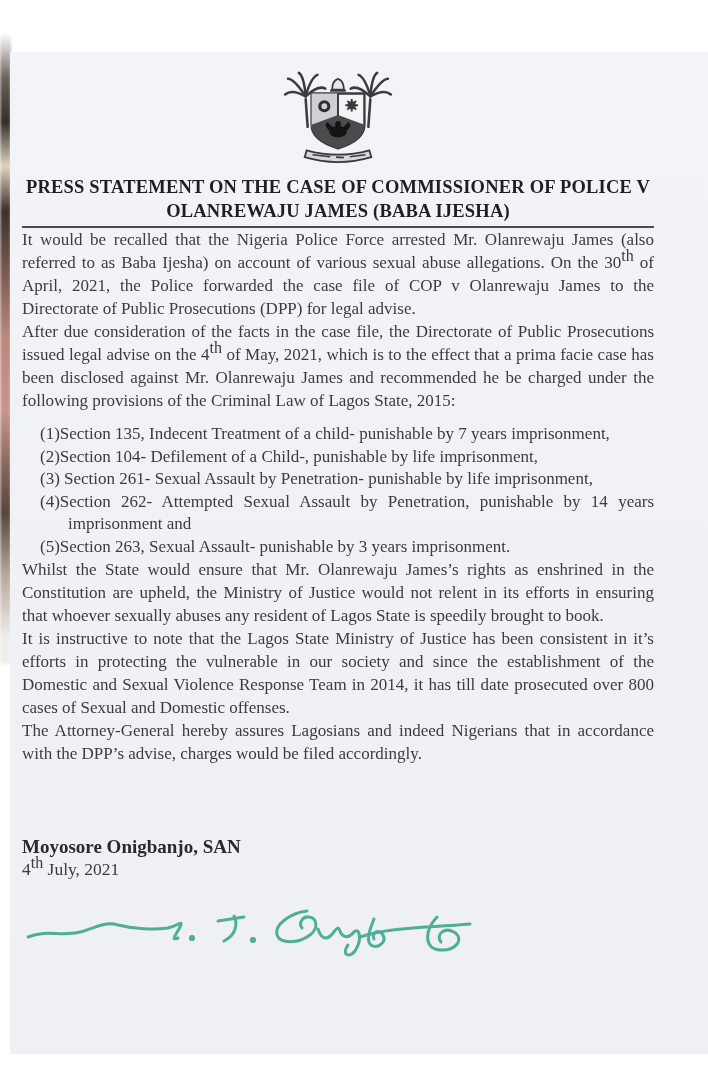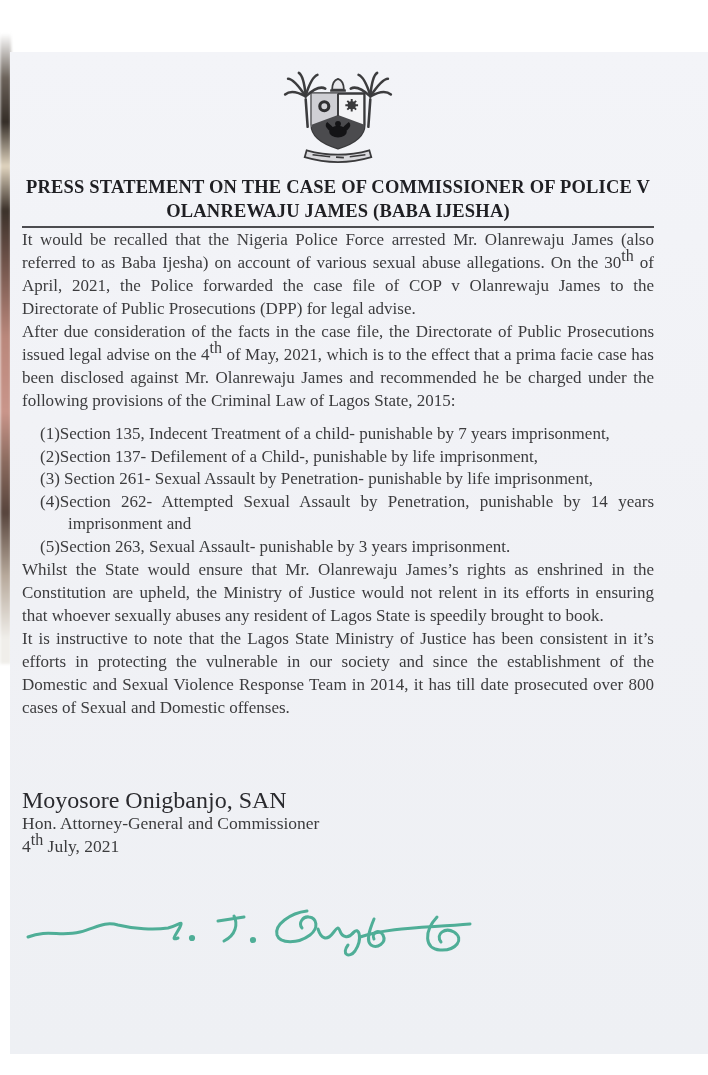--- a/index.html
+++ b/index.html
@@ -50,21 +50,21 @@
   .p1 { margin-top: 3px; }
   .p2 { margin-top: 16px; }
   .charges { margin-top: 11px; margin-left: 18px; }
   .charge { padding-left: 28px; text-indent: -28px; text-align: justify; line-height: 22.5px; }
   .p3 { margin-top: 16px; }
   .p4 { margin-top: 17px; }
   .p5 { margin-top: 16px; }
   sup { font-size: 16px; line-height: 0; vertical-align: super; }
   .sig-svg { position: absolute; left: 0px; top: 845px; width: 452px; height: 66px; }
   .sig-block { margin-top: 70px; text-align: left; }
-  .sig-name { font-weight: normal; font-size: 24px; line-height: 23px; color: #2a2a2e; }
+  .sig-name { font-weight: bold; font-size: 19px; line-height: 23px; color: #2a2a2e; }
   .sig-line { font-size: 17.5px; line-height: 23px; }
 </style>
 </head>
 <body>
 
 <div class="photo">
   <div class="edge-strip"></div>
 
   <div class="sheet">
     <div class="content">
@@ -126,34 +126,34 @@
         <div>OLANREWAJU JAMES (BABA IJESHA)</div>
       </div>
       <hr class="title-underline">
 
       <p class="para p1"><span>It would be recalled that the Nigeria Police Force arrested Mr. Olanrewaju James (also referred to as Baba Ijesha) on account of various sexual abuse allegations. On the 30</span><sup>th</sup><span> of April, 2021, the Police forwarded the case file of COP v Olanrewaju James to the Directorate of Public Prosecutions (DPP) for legal advise.</span></p>
 
       <p class="para p2"><span>After due consideration of the facts in the case file, the Directorate of Public Prosecutions issued legal advise on the 4</span><sup>th</sup><span> of May, 2021,  which is to the effect that a prima facie case has been disclosed against Mr. Olanrewaju James and recommended he be charged under the following provisions of the Criminal Law of Lagos State, 2015:</span></p>
 
       <div class="charges">
         <div class="charge"><span>(1)</span><span>Section 135, Indecent Treatment of a child-  punishable by 7 years imprisonment,</span></div>
-        <div class="charge"><span>(2)</span><span>Section 137- Defilement of a Child-, punishable by life imprisonment,</span></div>
+        <div class="charge"><span>(2)</span><span>Section 104- Defilement of a Child-, punishable by life imprisonment,</span></div>
         <div class="charge"><span>(3)</span><span> Section 261- Sexual Assault by Penetration-  punishable by life imprisonment,</span></div>
         <div class="charge"><span>(4)</span><span>Section 262- Attempted Sexual Assault by Penetration, punishable by 14 years imprisonment and</span></div>
         <div class="charge"><span>(5)</span><span>Section 263, Sexual Assault- punishable by 3 years imprisonment.</span></div>
       </div>
 
       <p class="para p3">Whilst the State would ensure that Mr. Olanrewaju James’s rights as enshrined in the Constitution are upheld, the Ministry of Justice would not relent in its efforts in ensuring that whoever sexually abuses any resident of Lagos State is speedily brought to book.</p>
 
       <p class="para p4">It is instructive to note that the Lagos State Ministry of Justice has been consistent in it’s efforts in protecting the vulnerable in our society and since the establishment of the Domestic and Sexual Violence Response Team in 2014, it has till date prosecuted over 800 cases of Sexual and Domestic offenses.</p>
 
+      <p class="para p5">The Attorney-General hereby assures Lagosians and indeed Nigerians that in accordance with the DPP’s advise,  charges would be filed accordingly.</p>
 
       <div class="sig-block">
         <div class="sig-name">Moyosore Onigbanjo, SAN</div>
-        <div class="sig-line">Hon. Attorney-General and Commissioner</div>
         <div class="sig-line"><span>4</span><sup>th</sup><span> July, 2021</span></div>
       </div>
 
       <svg class="sig-svg" viewBox="0 0 452 66" aria-hidden="true">
         <g fill="none" stroke="#4fae97" stroke-width="3" stroke-linecap="round" stroke-linejoin="round">
 
           <path d="M6,40 C26,32 38,40 58,35 C74,31 82,24 96,28 C112,32 132,33 146,31 C156,29 162,22 158,30 C154,38 148,44 156,41"></path>
           <circle cx="170" cy="41" r="1.6" fill="#4fae97"></circle>
           <path d="M196,24 L222,20"></path>
           <path d="M212,19 C216,27 214,38 202,44"></path>

